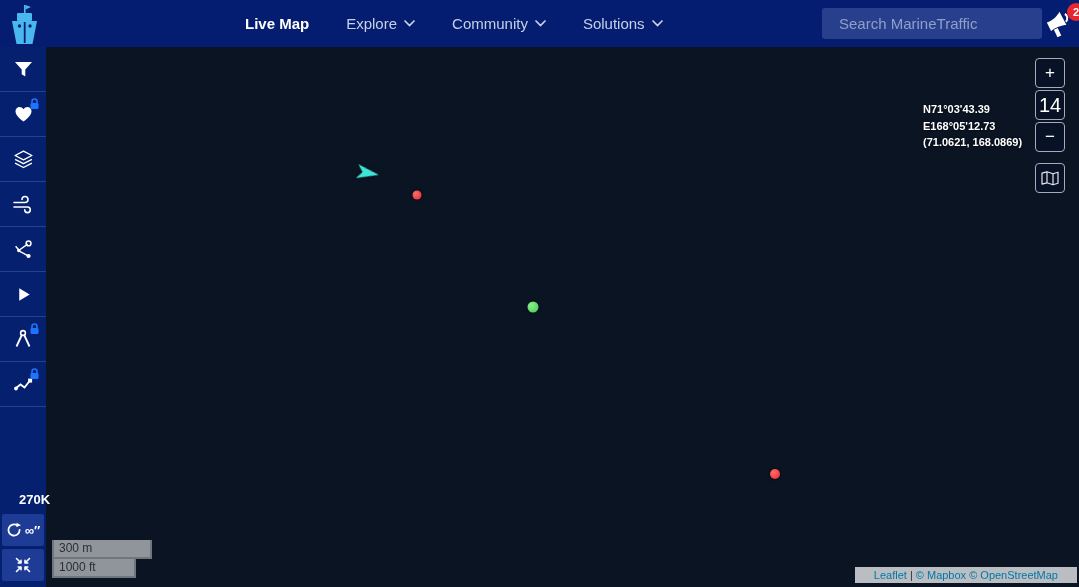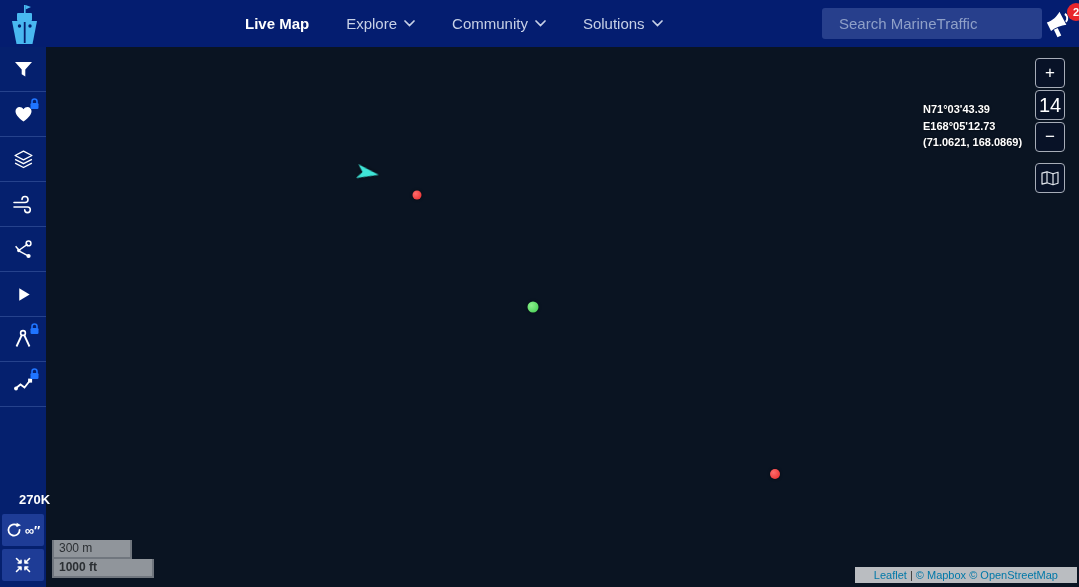--- a/index.html
+++ b/index.html
@@ -89,22 +89,22 @@
   }
   .zbtn.level { font-size:20px; cursor:default; }
   .zbtn.minimap { margin-top:11px; }
 
   .scale-ctrl { position:absolute; left:6px; bottom:9px; z-index:5; }
   .scale-line {
     background:rgba(255,255,255,0.55); border:2px solid #70767e; border-top:none;
     color:#2b2f33; font-size:12px; line-height:15px; padding:1px 5px;
     white-space:nowrap; overflow:hidden;
   }
-  .scale-line.metric { width:80px; }
-  .scale-line.imperial { width:102px;font-weight:bold; }
+  .scale-line.metric { width:100px; }
+  .scale-line.imperial { width:84px; }
 
   .attribution {
     position:absolute; right:2px; bottom:4px; z-index:5;
     background:rgba(255,255,255,0.72); padding:2px 19px;
     font-size:11px; color:#333;
   }
   .attribution a { color:#0078a8; text-decoration:none; cursor:pointer; }
 </style>
 </head>
 <body>

